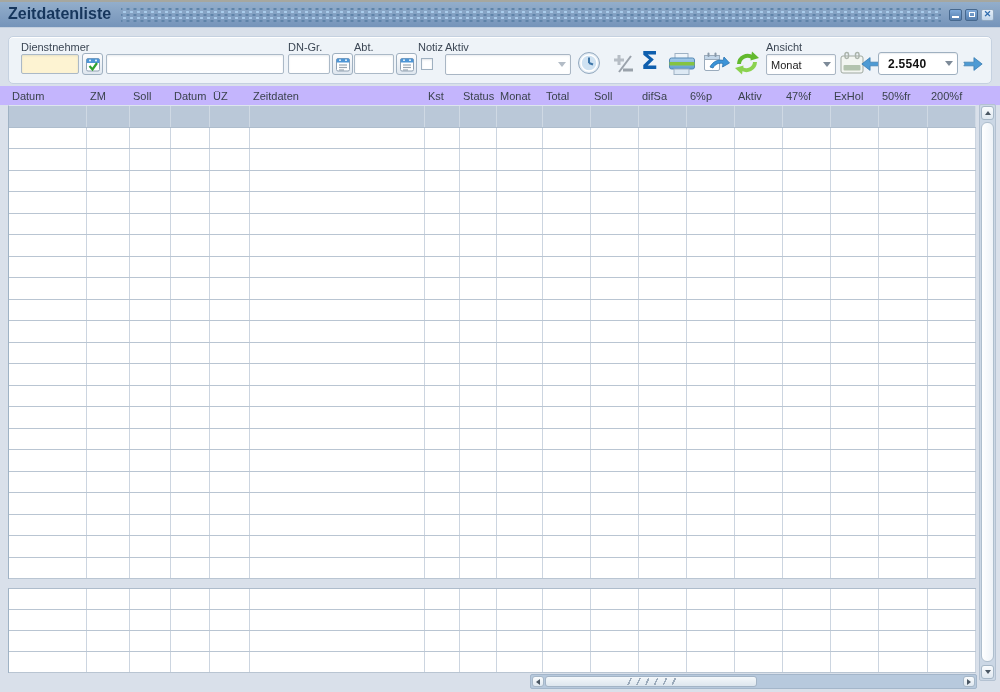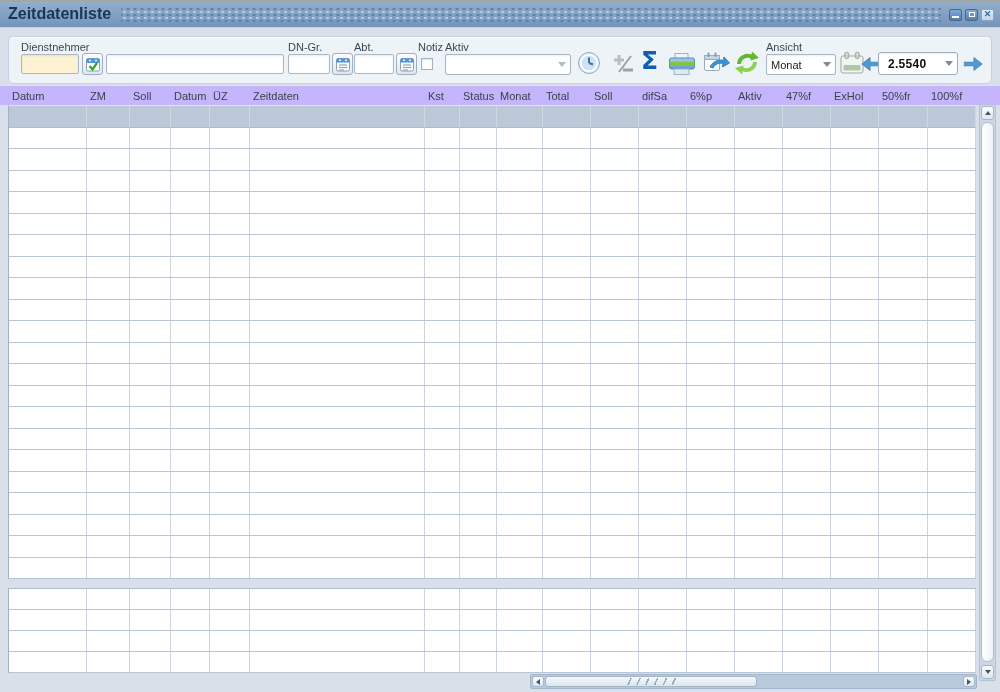--- a/index.html
+++ b/index.html
@@ -249,21 +249,21 @@
     <div class="hcell" style="width: 37px;">Status</div>
     <div class="hcell" style="width: 46px;">Monat</div>
     <div class="hcell" style="width: 48px;">Total</div>
     <div class="hcell" style="width: 48px;">Soll</div>
     <div class="hcell" style="width: 48px;">difSa</div>
     <div class="hcell" style="width: 48px;">6%p</div>
     <div class="hcell" style="width: 48px;">Aktiv</div>
     <div class="hcell" style="width: 48px;">47%f</div>
     <div class="hcell" style="width: 48px;">ExHol</div>
     <div class="hcell" style="width: 49px;">50%fr</div>
-    <div class="hcell" style="width: 48px;">100%f</div>
+    <div class="hcell" style="width: 48px;">200%f</div>
   </div>
 <div class="grid main-grid" id="main-grid">
     <div class="grow selected">
       <div class="gcell" style="width: 78px;"></div>
       <div class="gcell" style="width: 43px;"></div>
       <div class="gcell" style="width: 41px;"></div>
       <div class="gcell" style="width: 39px;"></div>
       <div class="gcell" style="width: 40px;"></div>
       <div class="gcell" style="width: 175px;"></div>
       <div class="gcell" style="width: 35px;"></div>

